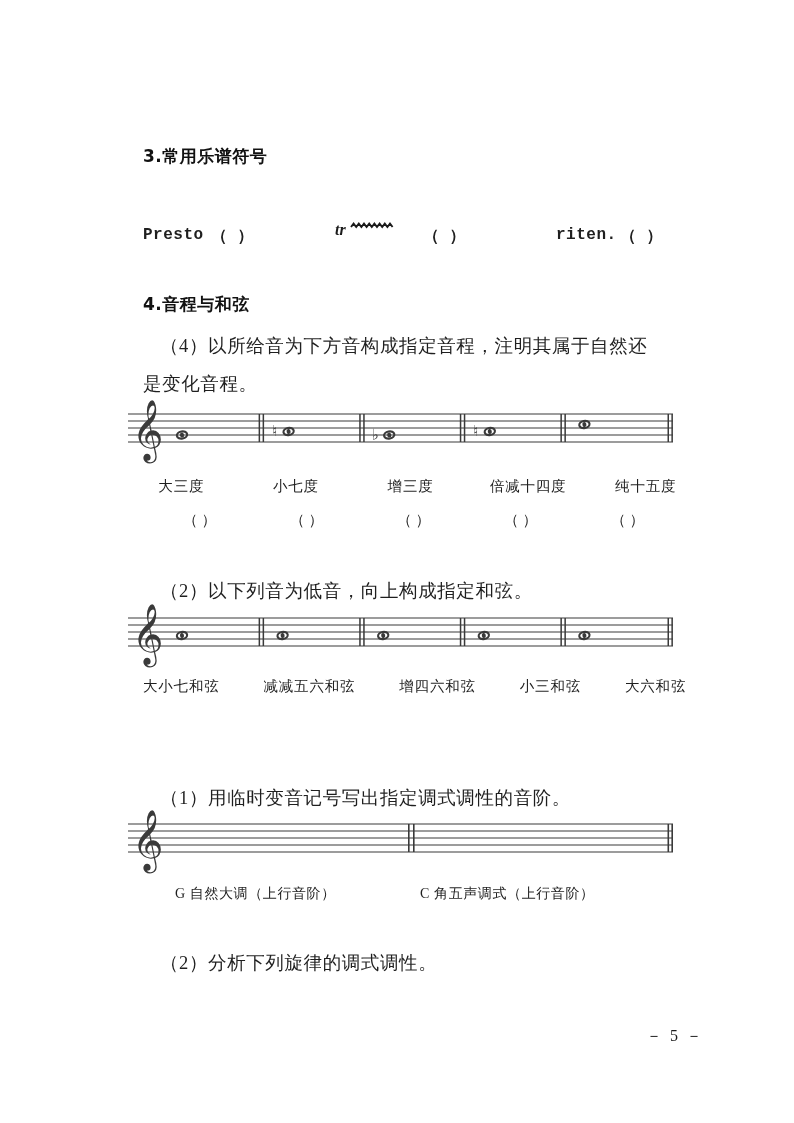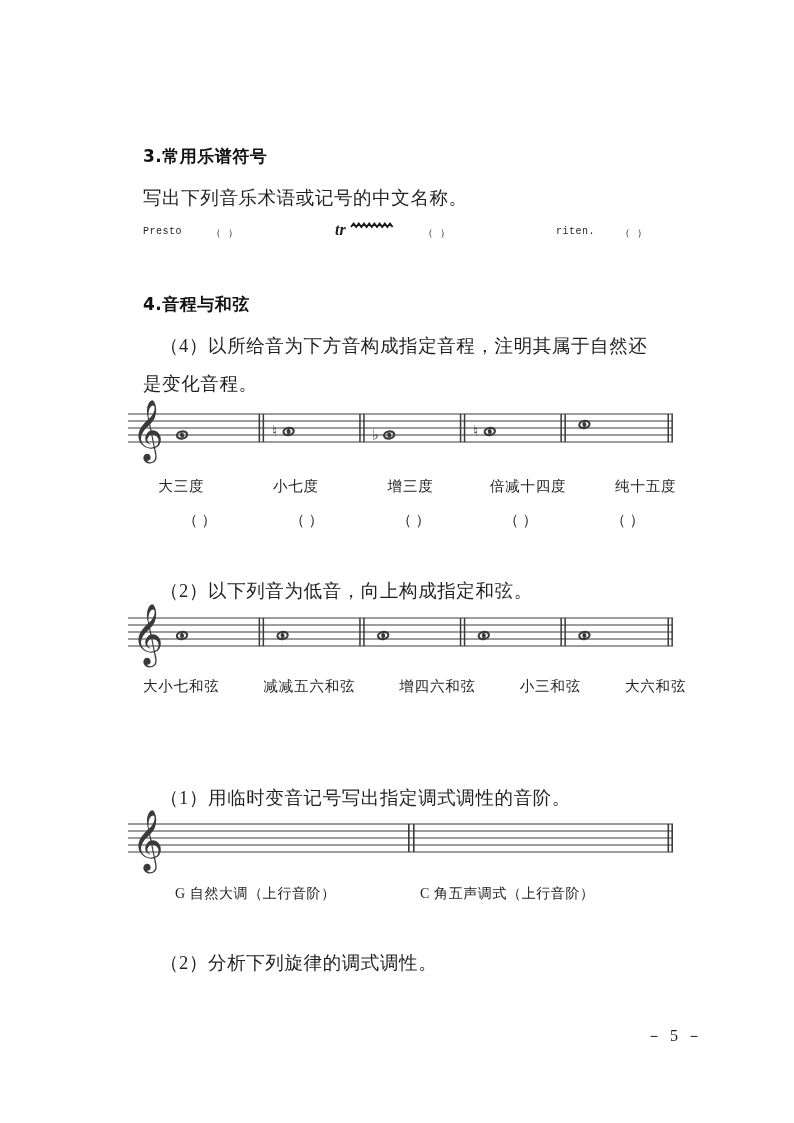--- a/index.html
+++ b/index.html
@@ -31,24 +31,25 @@
   }
   .body-line {
     font-family: "Liberation Serif", "DejaVu Serif", serif;
     font-size: 18.5px;
     letter-spacing: 0.6px;
     color: #1f1f1f;
     white-space: nowrap;
   }
   .mono-line {
     font-family: "Liberation Mono", "DejaVu Sans Mono", monospace;
-    font-size: 10px;
+    font-size: 16px;
     letter-spacing: 0.5px;
     color: #1f1f1f;
     white-space: nowrap;
+    font-weight: bold;
   }
   .label-row {
     font-family: "Liberation Serif", "DejaVu Serif", serif;
     font-size: 14.5px;
     letter-spacing: 0.8px;
     color: #1f1f1f;
     white-space: nowrap;
     gap: 44px;
   }
   .paren-row {
@@ -86,21 +87,20 @@
   .staff { position: absolute; }
   .staff svg { display: block; overflow: visible; }
 </style>
 </head>
 <body>
 
 <div class="page">
 
   <div class="abs sec-title" style="left:143px; top:145px;">3.常用乐谱符号</div>
 
-  <div class="abs body-line" style="left:143px; top:185px;">写出下列音乐术语或记号的中文名称。</div>
 
   <div class="abs" style="left:143px; top:226px; width:560px;">
     <span class="mono-line" style="position:absolute; left:0px; top:0px;">Presto</span>
     <span class="mono-line" style="position:absolute; left:68px; top:0px;">（        ）</span>
 
     <span class="abs trill-wrap" style="left:192px; top:-6px;">
       <svg width="72" height="20" viewBox="0 0 72 20">
         <text x="0" y="15" font-family="Liberation Serif, serif" font-style="italic" font-weight="bold" font-size="16" fill="#1b1b1b">tr</text>
         <path d="M16 7 l2.6 -3.4 l2.6 3.4 l2.6 -3.4 l2.6 3.4 l2.6 -3.4 l2.6 3.4
                  l2.6 -3.4 l2.6 3.4 l2.6 -3.4 l2.6 3.4 l2.6 -3.4 l2.6 3.4

